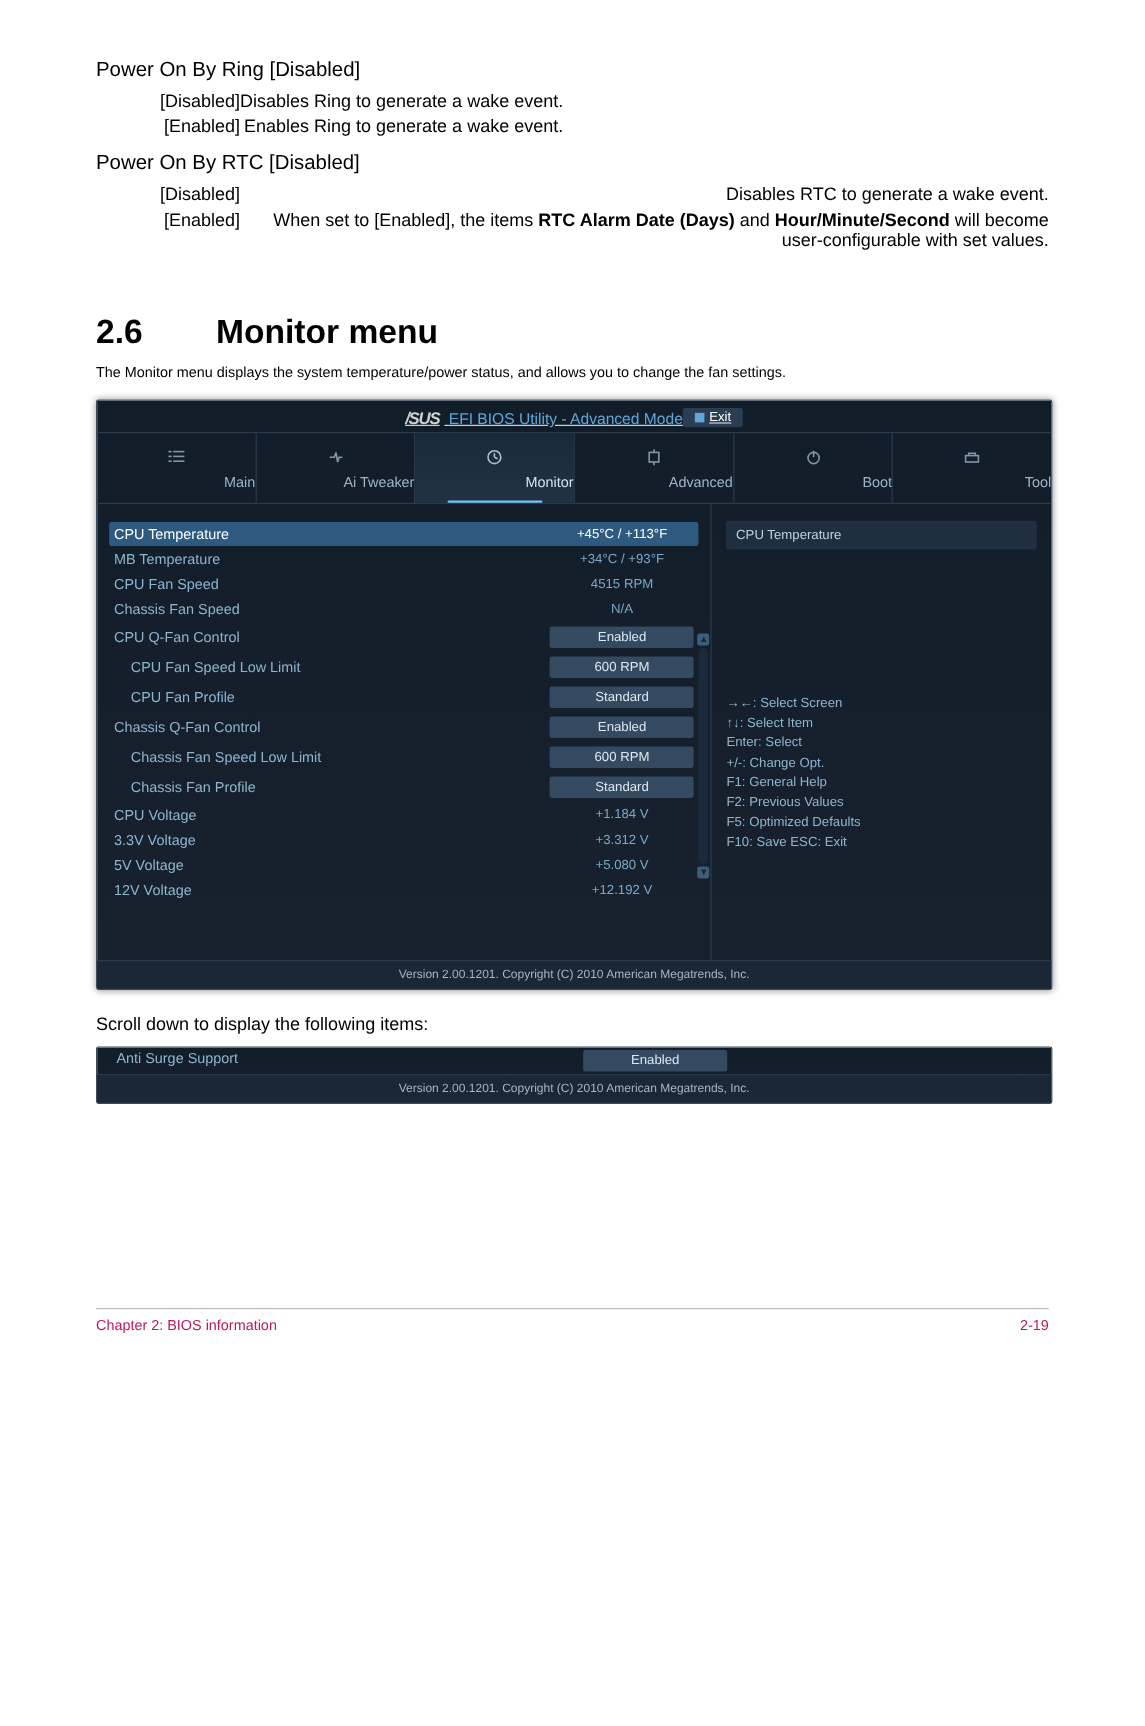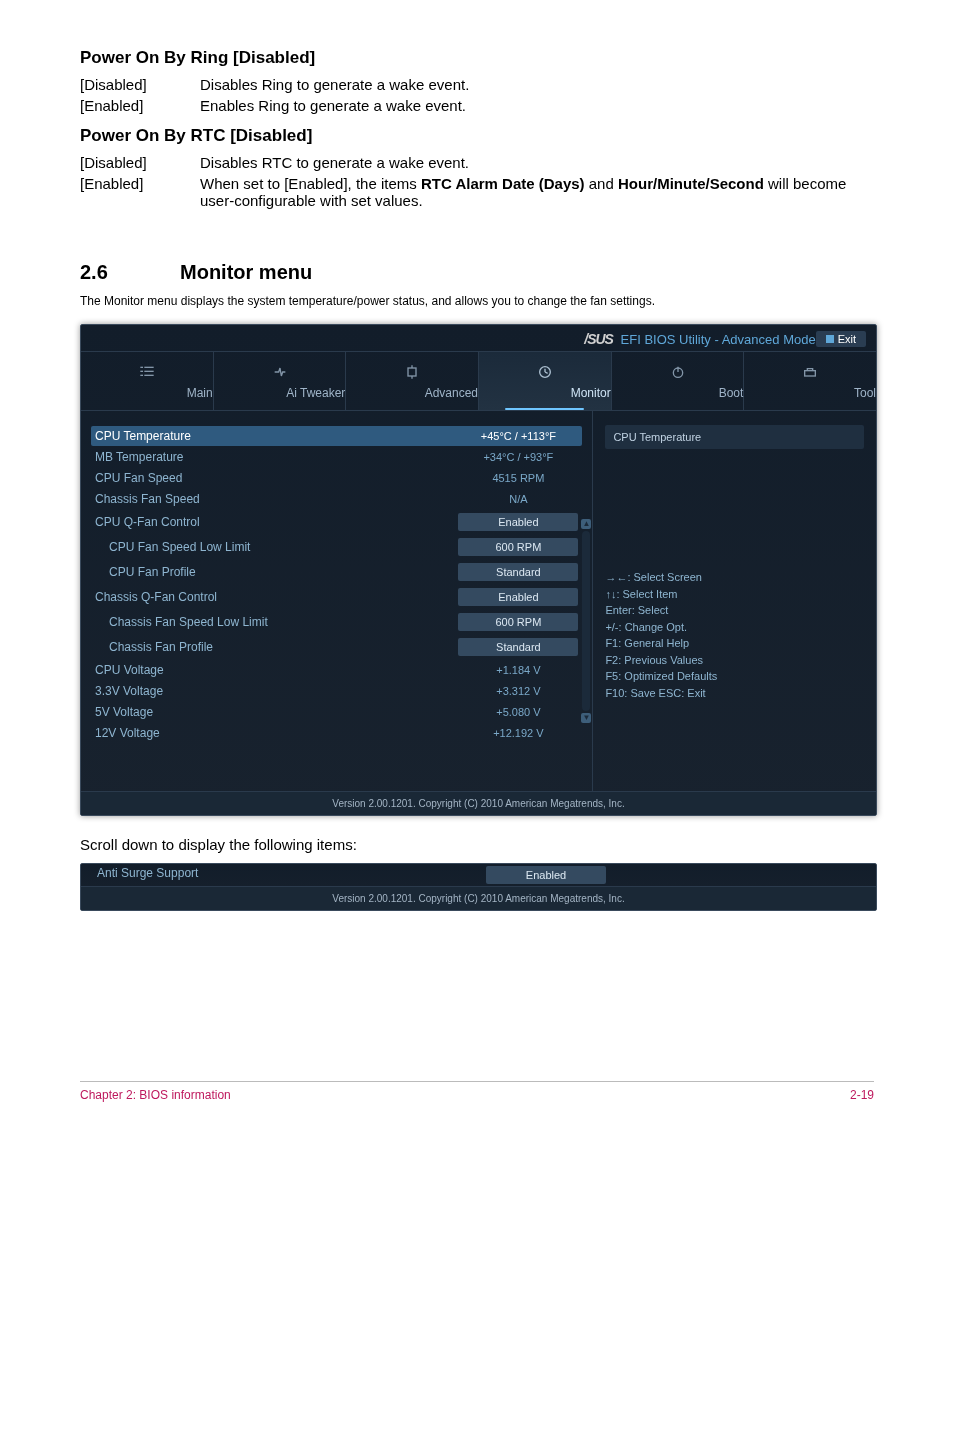--- a/index.html
+++ b/index.html
@@ -6,38 +6,39 @@
     margin: 0;
     font-family: Arial, Helvetica, sans-serif;
     background: #fff;
     color: #000;
     width: 954px;
   }
   .page {
     padding: 40px 80px 40px 80px;
   }
   h3.setting-title {
-    font-weight: bold;
+    font-weight: normal;
     font-size: 17px;
     margin: 8px 0 6px 0;
   }
   table.option-table {
     border-collapse: collapse;
     font-size: 15px;
     margin-bottom: 10px;
+    text-align: right;
   }
   table.option-table td {
     padding: 2px 0;
     vertical-align: top;
   }
   table.option-table td.key {
     width: 120px;
   }
   h2.section-title {
-    font-size: 20px;
+    font-size: 28px;
     font-weight: bold;
     margin: 50px 0 10px 0;
   }
   h2.section-title .num {
     display: inline-block;
     width: 100px;
   }
   p.section-desc {
     font-size: 12px;
     margin: 0 0 16px 0;
@@ -51,23 +52,24 @@
     border-radius: 2px;
     box-shadow: 0 0 6px rgba(0,0,0,.4);
     color: #c8d4e0;
     font-size: 12px;
     position: relative;
     margin-bottom: 20px;
   }
   .bios-titlebar {
     display: flex;
     align-items: center;
-    justify-content: flex-end;
+    justify-content: center;
     padding: 6px 10px 4px 10px;
     border-bottom: 1px solid #2a3a4c;
+    text-decoration: underline;
   }
   .bios-title {
     color: #5fa7d8;
     font-size: 13px;
   }
   .bios-title .brand {
     font-style: italic;
     color: #d0d0d0;
     font-weight: bold;
     letter-spacing: -1px;
@@ -328,35 +330,35 @@
             <rect x="8" y="16" width="14" height="2"></rect>
           </svg>
         <span>Main</span>
       </div>
       <div class="tab">
         <svg class="icon icon-svg" viewBox="0 0 24 24">
             <path d="M4 12h6l2-6 2 12 2-6h4" stroke="#9fb4c8" stroke-width="2" fill="none"></path>
           </svg>
         <span>Ai  Tweaker</span>
       </div>
+      <div class="tab active">
+        <svg class="icon icon-svg" viewBox="0 0 24 24">
+            <circle cx="12" cy="12" r="8" stroke="#cfe4f5" stroke-width="2" fill="none"></circle>
+            <line x1="12" y1="12" x2="12" y2="7" stroke="#cfe4f5" stroke-width="2"></line>
+            <line x1="12" y1="12" x2="16" y2="14" stroke="#cfe4f5" stroke-width="2"></line>
+          </svg>
+        <span>Monitor</span>
+      </div>
       <div class="tab">
         <svg class="icon icon-svg" viewBox="0 0 24 24">
             <rect x="6" y="6" width="12" height="12" stroke="#9fb4c8" stroke-width="2" fill="none"></rect>
             <line x1="12" y1="2" x2="12" y2="6" stroke="#9fb4c8" stroke-width="2"></line>
             <line x1="12" y1="18" x2="12" y2="22" stroke="#9fb4c8" stroke-width="2"></line>
           </svg>
         <span>Advanced</span>
-      </div>
-      <div class="tab active">
-        <svg class="icon icon-svg" viewBox="0 0 24 24">
-            <circle cx="12" cy="12" r="8" stroke="#cfe4f5" stroke-width="2" fill="none"></circle>
-            <line x1="12" y1="12" x2="12" y2="7" stroke="#cfe4f5" stroke-width="2"></line>
-            <line x1="12" y1="12" x2="16" y2="14" stroke="#cfe4f5" stroke-width="2"></line>
-          </svg>
-        <span>Monitor</span>
       </div>
       <div class="tab">
         <svg class="icon icon-svg" viewBox="0 0 24 24">
             <circle cx="12" cy="13" r="7" stroke="#9fb4c8" stroke-width="2" fill="none"></circle>
             <line x1="12" y1="4" x2="12" y2="12" stroke="#9fb4c8" stroke-width="2"></line>
           </svg>
         <span>Boot</span>
       </div>
       <div class="tab">
         <svg class="icon icon-svg" viewBox="0 0 24 24">

